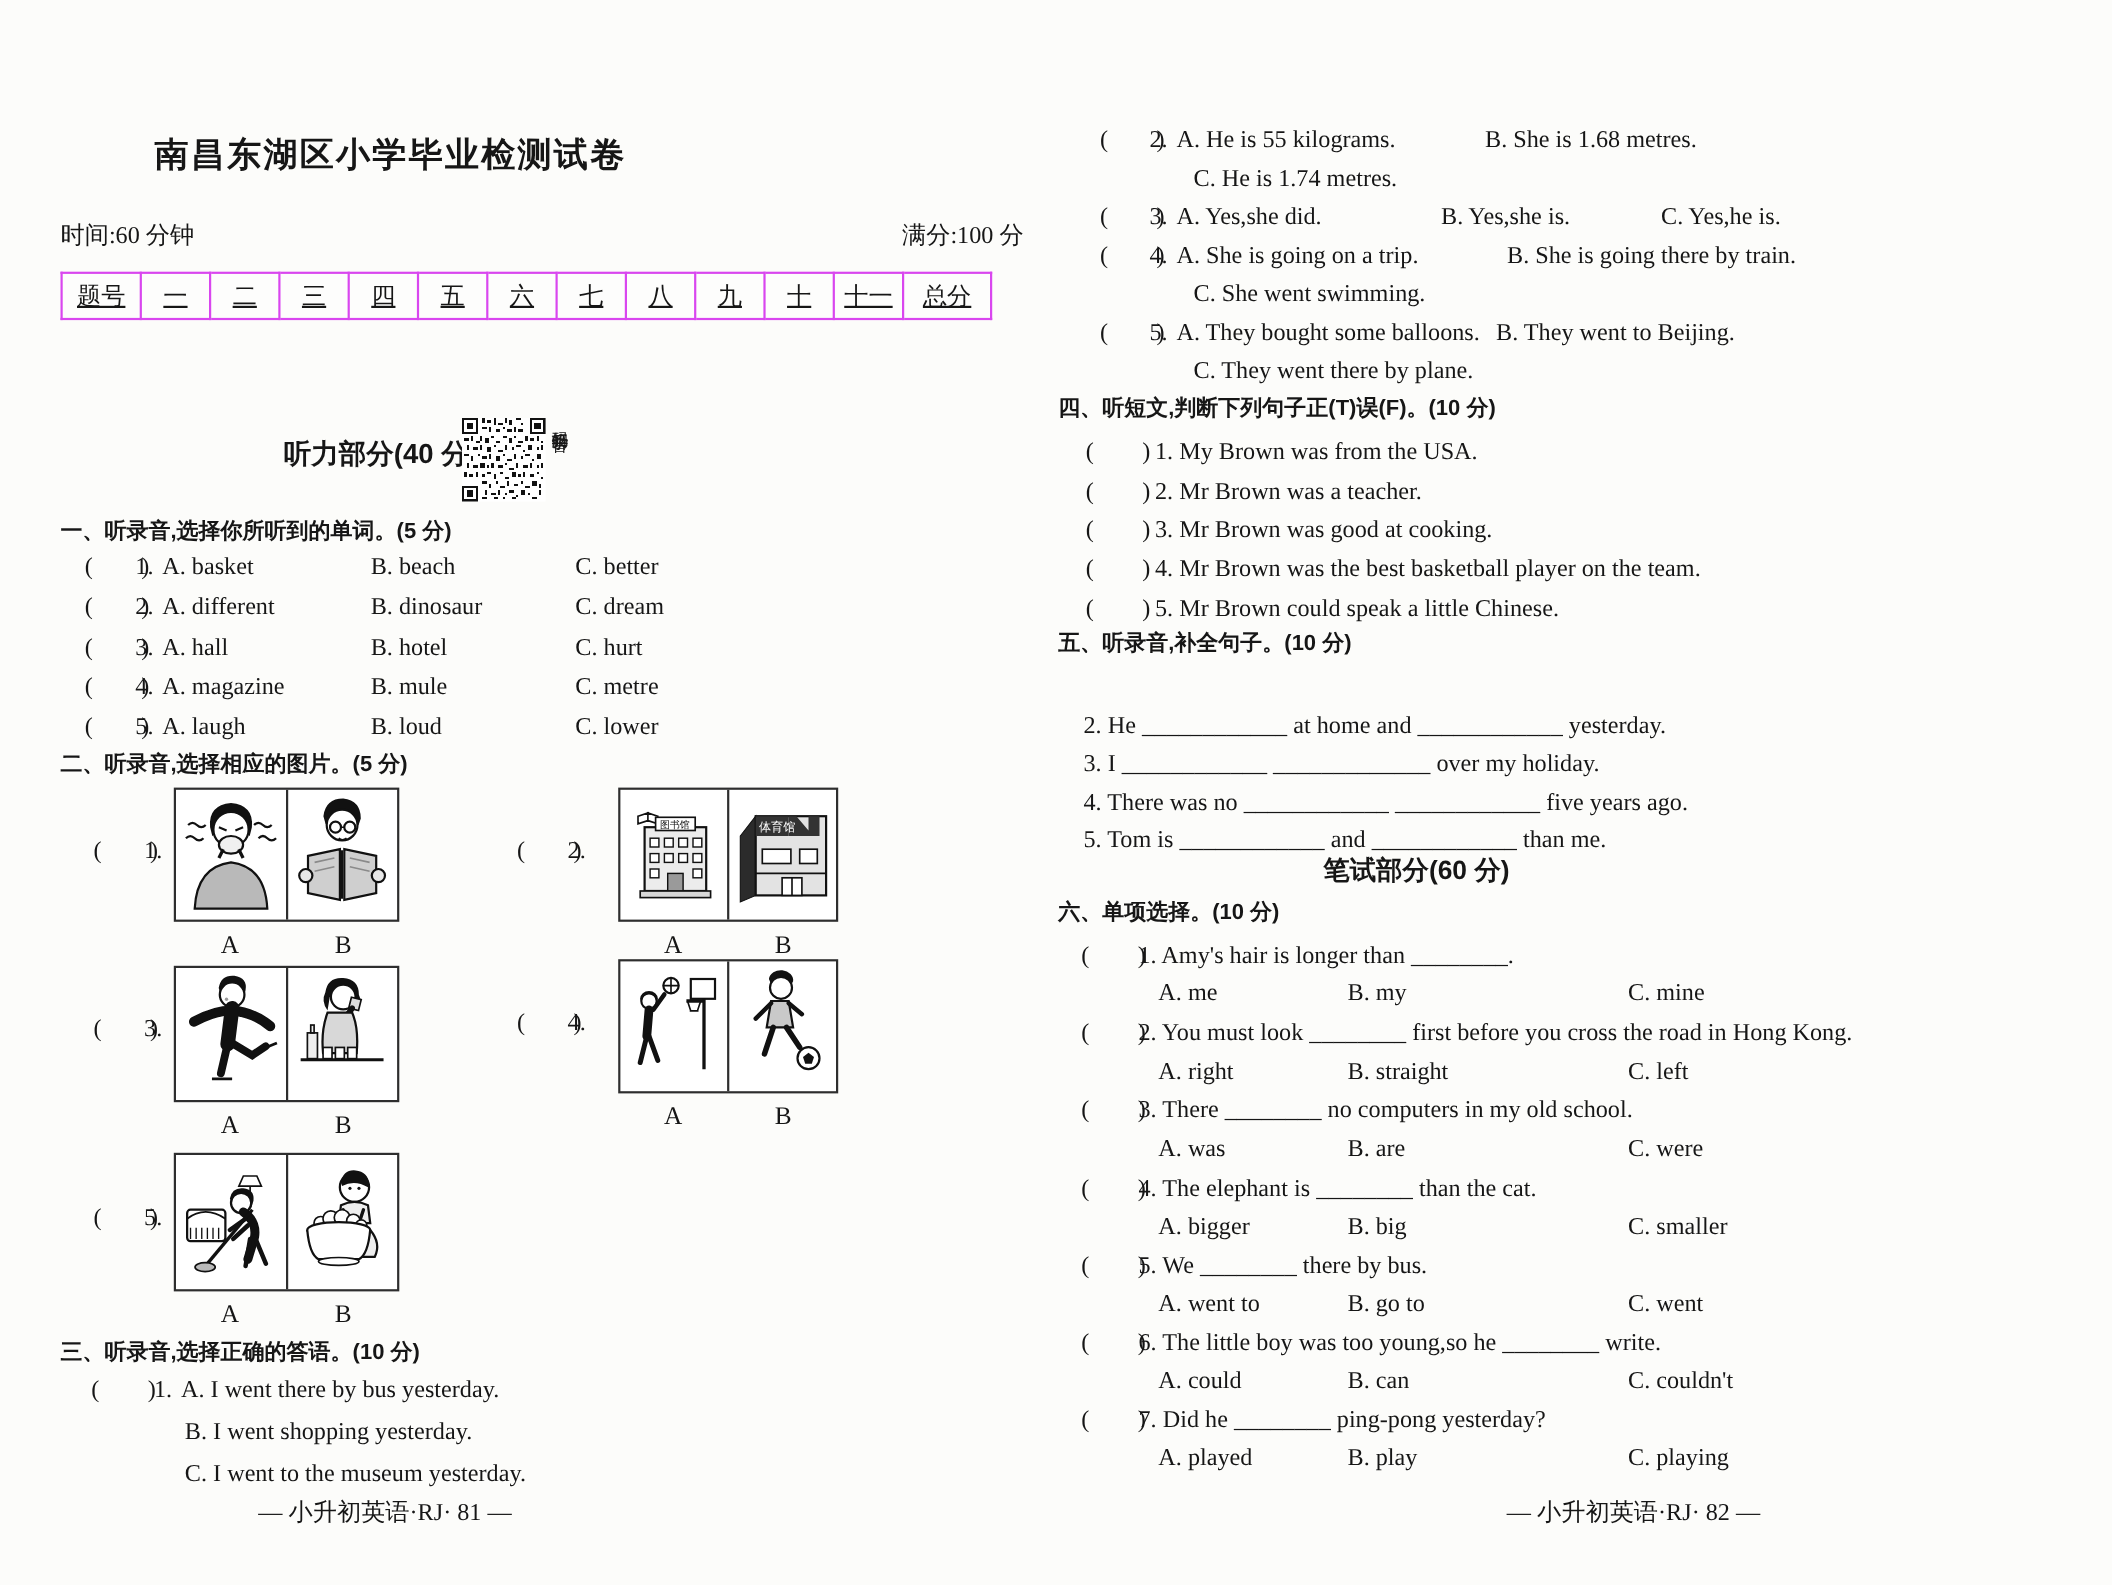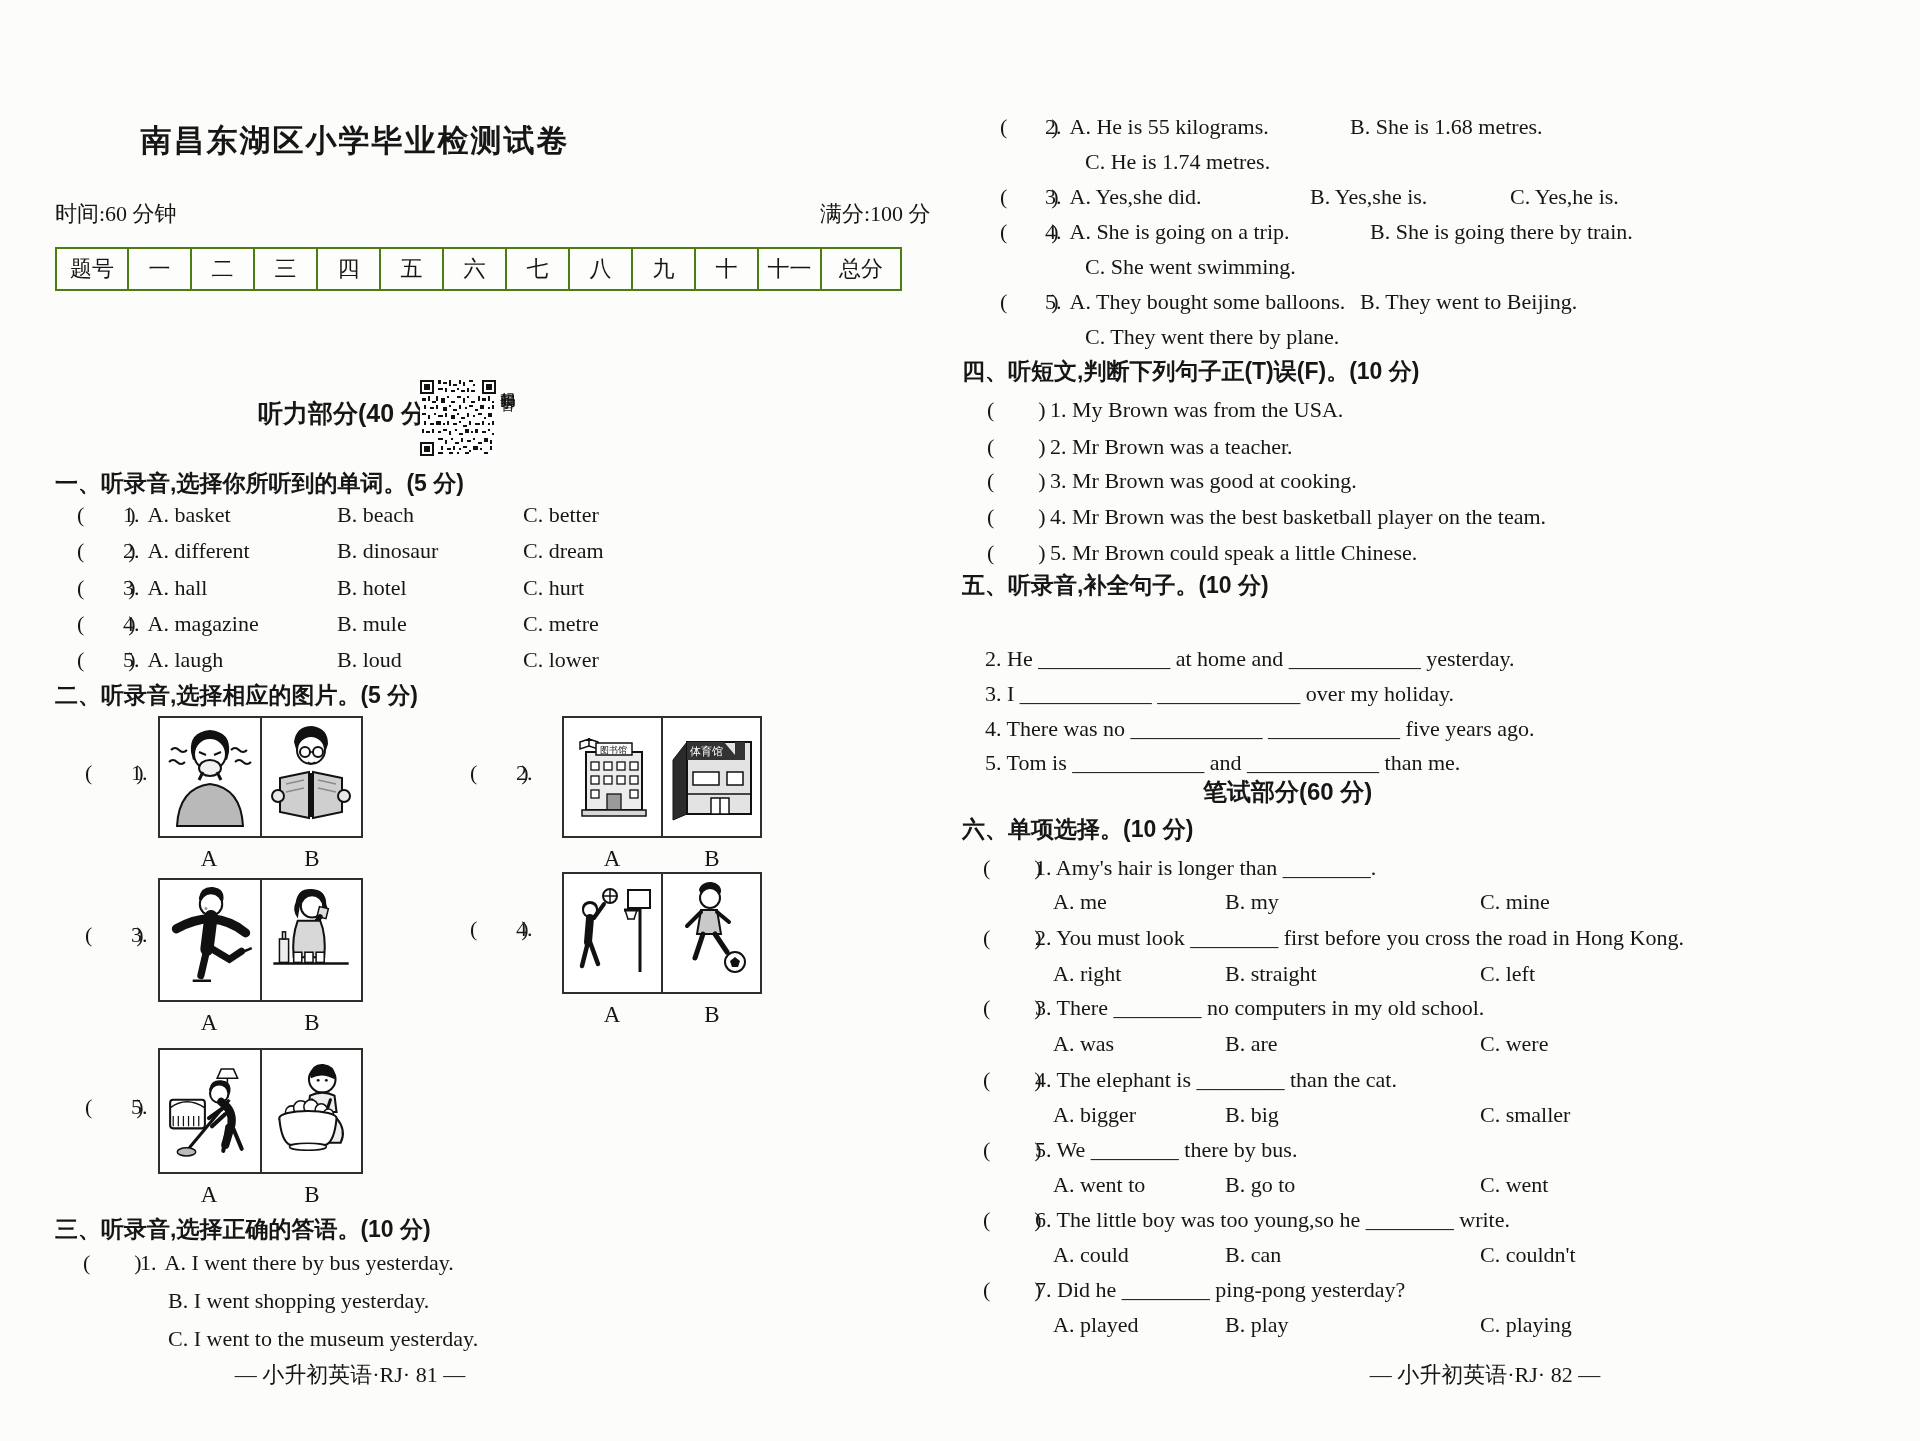--- a/index.html
+++ b/index.html
@@ -1,32 +1,32 @@
 <!DOCTYPE html>
 <html><head>
 <meta charset="utf-8">
 <style>
   html,body{margin:0;padding:0;background:#e9e9e6;}
   .sheet{position:relative;width:1920px;height:1441px;margin:0 auto;background:#fcfcfa;overflow:hidden;
          font-family:"Liberation Serif","DejaVu Serif",serif;color:#161616;}
   .pos{position:absolute;white-space:nowrap;}
   .t22{font-size:22px;line-height:30px;}
   .hd{font-family:"Liberation Sans","DejaVu Sans",sans-serif;font-weight:700;}
-  .hd23{font-size:23px;line-height:30px;}
+  .hd23{font-size:20px;line-height:30px;}
   .hd25{font-size:25px;line-height:30px;}
   .title{width:600px;text-align:center;font-size:31px;letter-spacing:2px;}
   .br{display:inline-block;white-space:pre;}
   .cell{display:inline-block;vertical-align:top;}
   .cell .n{margin-right:8px;}
   .w45{width:45px}.w46{width:46px}.w52{width:52px}.w57{width:57px}.w63{width:63px}
   .w172{width:172px}.w186{width:186px}.w200{width:200px}.w214{width:214px}
   .w255{width:255px}.w265{width:265px}.w305{width:305px}.w315{width:315px}.w325{width:325px}
   .score-table{border-collapse:collapse;table-layout:fixed;width:845px;
                font-family:"Liberation Sans","DejaVu Sans",sans-serif;font-size:22px;}
-  .score-table td{border:2px solid #4d7c0f;text-align:center;vertical-align:middle;background:#fdfdfc;}
+  .score-table td{border:2px solid #d946ef;text-align:center;vertical-align:middle;background:#fdfdfc;text-decoration:underline;}
   .score-table tr.r1 td{height:38px;}
   .score-table tr.r2 td{height:46px;}
   .picbox{position:absolute;display:flex;border:2px solid #2e2e2e;background:#fff;box-sizing:border-box;}
   .piccell{flex:1;display:flex;align-items:center;justify-content:center;overflow:hidden;}
   .piccell + .piccell{border-left:2px solid #2e2e2e;}
   .plabel{width:30px;text-align:center;font-size:23px;}
   .qrcap{writing-mode:vertical-rl;font-family:"Liberation Sans","DejaVu Sans",sans-serif;
          font-size:15px;line-height:16px;letter-spacing:1px;height:80px;}
   .ctr{text-align:center;}
 </style>

